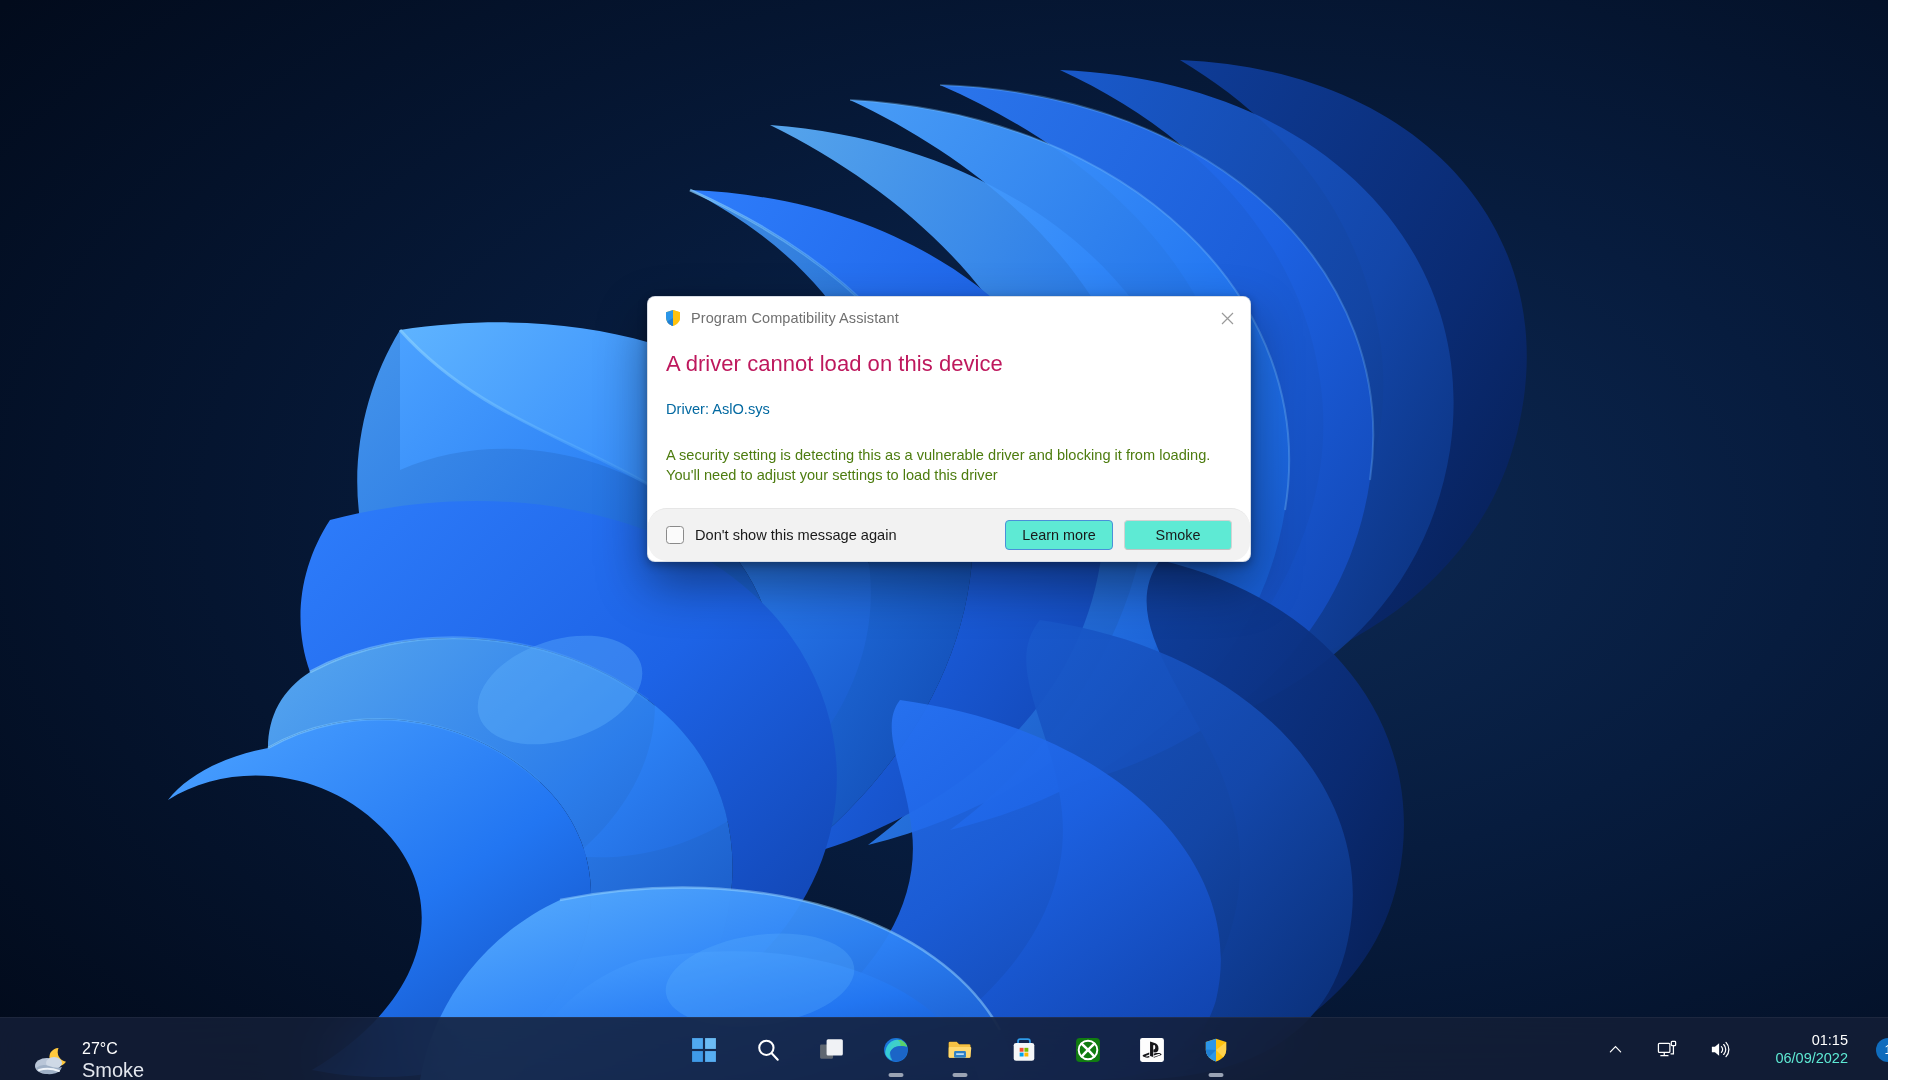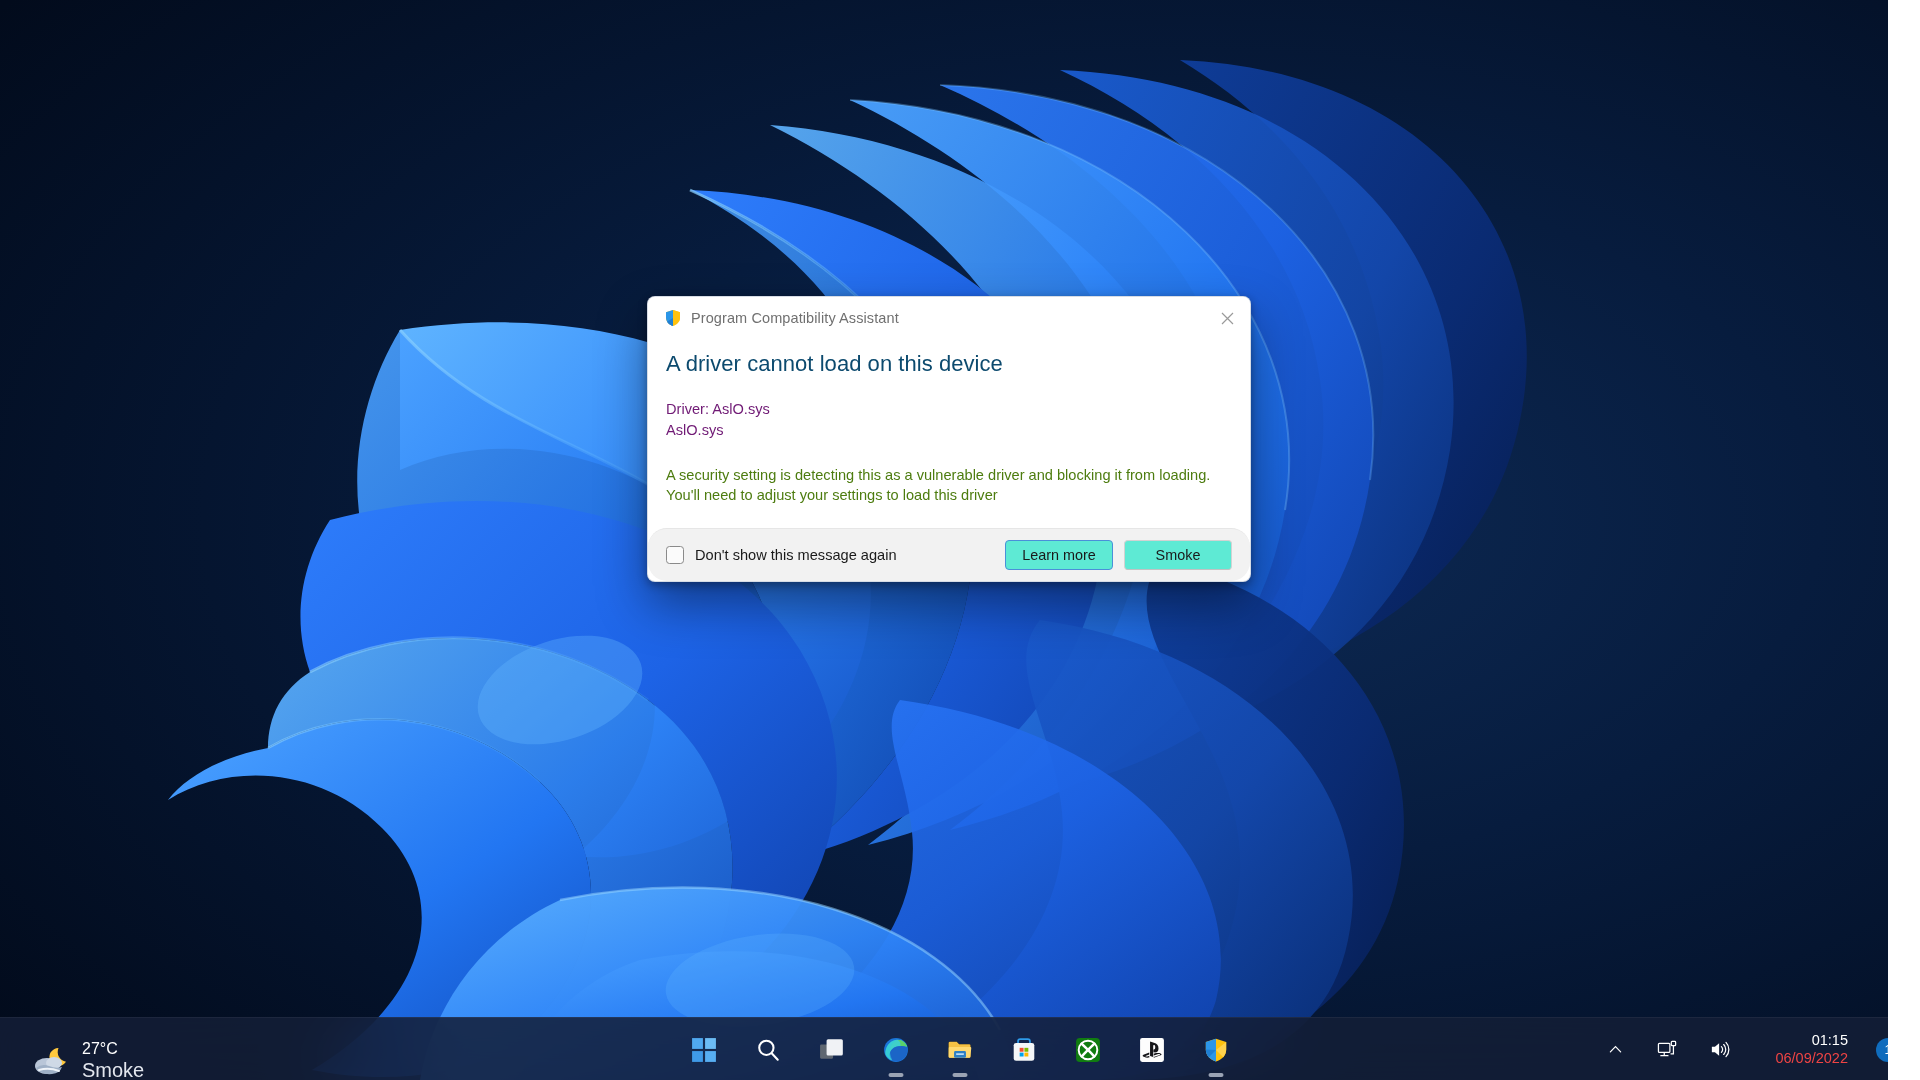--- a/index.html
+++ b/index.html
@@ -68,30 +68,30 @@
   }
   .close-btn svg { display: block; }
 
   .dialog-body {
     padding: 4px 18px 22px 18px;
     background: #ffffff;
   }
 
   .dialog-heading {
     font-size: 22px;
-    color: #0c4a6e;
+    color: #be185d;
     font-weight: 400;
     letter-spacing: 0.05px;
     margin: 8px 0 22px 0;
     line-height: 1.2;
   }
 
   .driver-lines {
     font-size: 14.6px;
-    color: #701a75;
+    color: #0369a1;
     line-height: 1.38;
     margin-bottom: 25px;
   }
   .driver-lines div { white-space: nowrap; }
 
   .dialog-paragraph {
     font-size: 14.6px;
     color: #4d7c0f;
     line-height: 1.42;
     max-width: 566px;
@@ -221,21 +221,21 @@
   }
   #clock {
     display: flex; flex-direction: column;
     align-items: flex-end;
     justify-content: center;
     line-height: 1.2;
     padding: 0 12px 0 10px;
     cursor: default;
   }
   #clock .t { font-size: 14.5px; color: #ffffff; }
-  #clock .d { font-size: 14.5px; color: #ef4444; margin-left: 12px; }
+  #clock .d { font-size: 14.5px; color: #5eead4; margin-left: 12px; }
   #notif-badge {
     width: 24px; height: 24px;
     border-radius: 50%;
     background: #0f6cbd;
     color: #ffffff;
     font-size: 13px;
     display: flex; align-items: center; justify-content: center;
     margin-right: 6px;
     cursor: default;
   }
@@ -345,21 +345,20 @@
           <path d="M1 1 L12 12 M12 1 L1 12" stroke="#9a9a9a" stroke-width="1.2" fill="none"></path>
         </svg>
       </div>
     </div>
 
     <div class="dialog-body">
       <div class="dialog-heading">A driver cannot load on this device</div>
 
       <div class="driver-lines">
         <div>Driver: AslO.sys</div>
-        <div>AslO.sys</div>
       </div>
 
       <div class="dialog-paragraph">A security setting is detecting this as a vulnerable driver and blocking it from loading. You'll need to adjust your settings to load this driver</div>
     </div>
 
     <div class="dialog-footer">
       <div class="cb-row">
         <span class="cb-box"></span>
         <span class="cb-label">Don't show this message again</span>
       </div>

